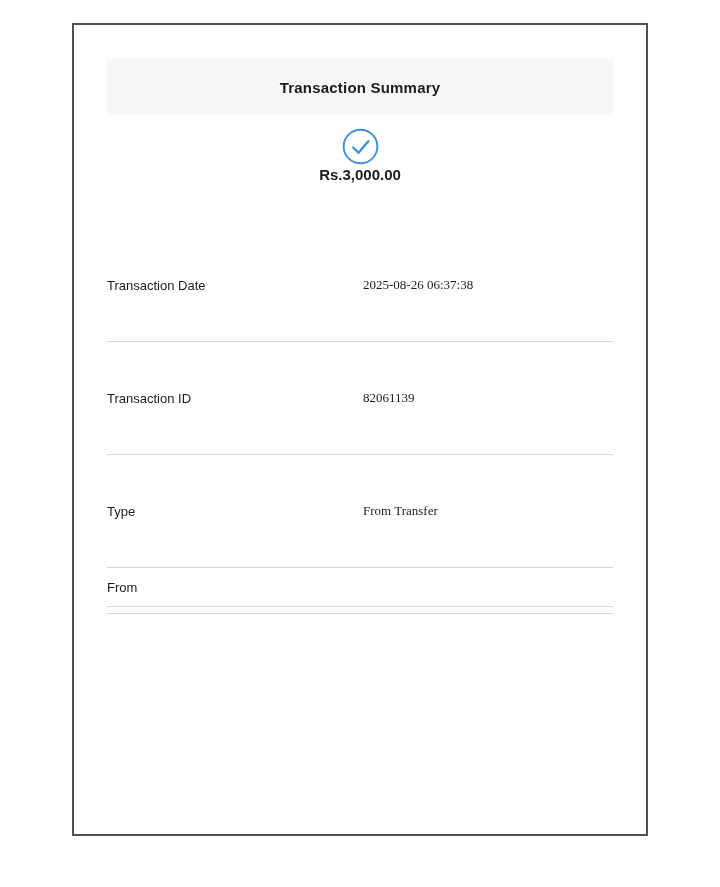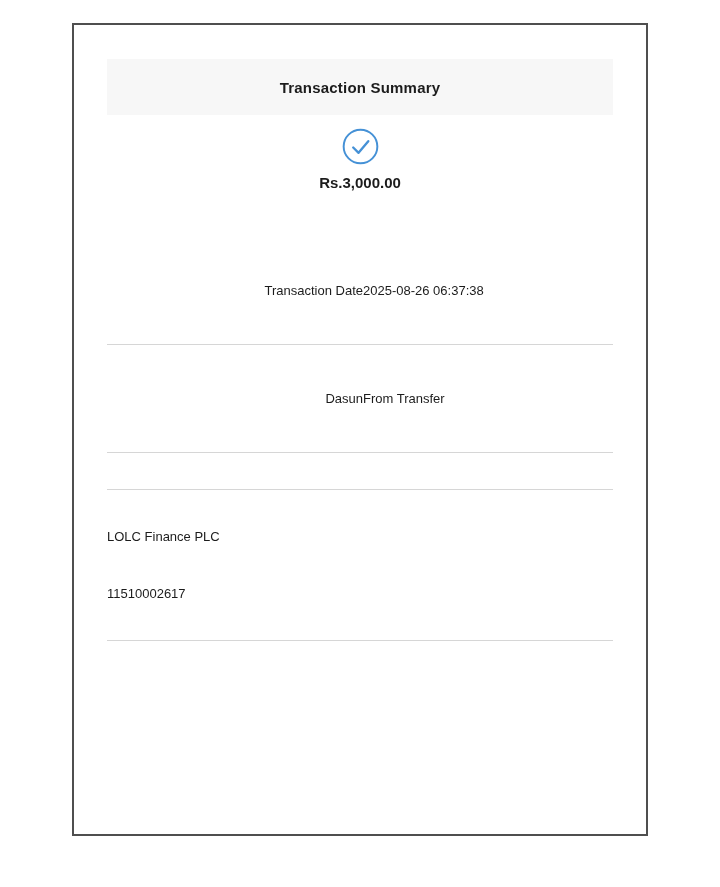--- a/index.html
+++ b/index.html
@@ -40,21 +40,21 @@
     font-size: 15px;
     font-weight: bold;
     letter-spacing: 0.2px;
   }
   .check-wrap {
     margin-top: 13px;
     display: flex;
     justify-content: center;
   }
   .amount {
-    margin-top: 9px;
+    margin-top: 1px;
     text-align: center;
     font-size: 15px;
     font-weight: bold;
   }
   .detail-table {
     margin-top: 46px;
   }
   .row {
     display: flex;
     align-items: center;
@@ -63,26 +63,27 @@
     font-size: 13px;
   }
   .row.multi {
     padding: 3px 0;
   }
   .row:last-child {
     border-bottom: none;
   }
   .row-label {
     flex: 0 0 256px;
-    text-align: right;
+    text-align: left;
   }
   .row-value {
     flex: 1;
     text-align: left;
     white-space: pre-wrap;
+    font-family: Liberation Serif, serif;
   }
   .row.multi .value-line {
     line-height: 27px;
   }
 </style>
 </head>
 <body>
 
 <div class="page">
   <div class="frame">
@@ -103,38 +104,41 @@
 
       <div class="detail-table">
 
         <div class="row">
           <div class="row-label">Transaction Date</div>
           <div class="row-value">
             <div class="value-line">2025-08-26 06:37:38</div>
           </div>
         </div>
 
+        <div class="row">
+          <div class="row-label">Transaction ID</div>
+          <div class="row-value">
+            <div class="value-line">82061139</div>
+          </div>
+        </div>
 
         <div class="row">
-          <div class="row-label">Dasun</div>
+          <div class="row-label">Type</div>
           <div class="row-value">
             <div class="value-line">From Transfer</div>
           </div>
         </div>
 
         <div class="row multi">
+          <div class="row-label">From</div>
           <div class="row-value">
           </div>
         </div>
 
         <div class="row multi">
-          <div class="row-value">
-            <div class="value-line">LOLC Finance PLC</div>
-            <div class="value-line">11510002617</div>
-          </div>
         </div>
 
         <div class="row">
 
           <div class="row-value">
             
           </div>
         </div>
 
       </div>

